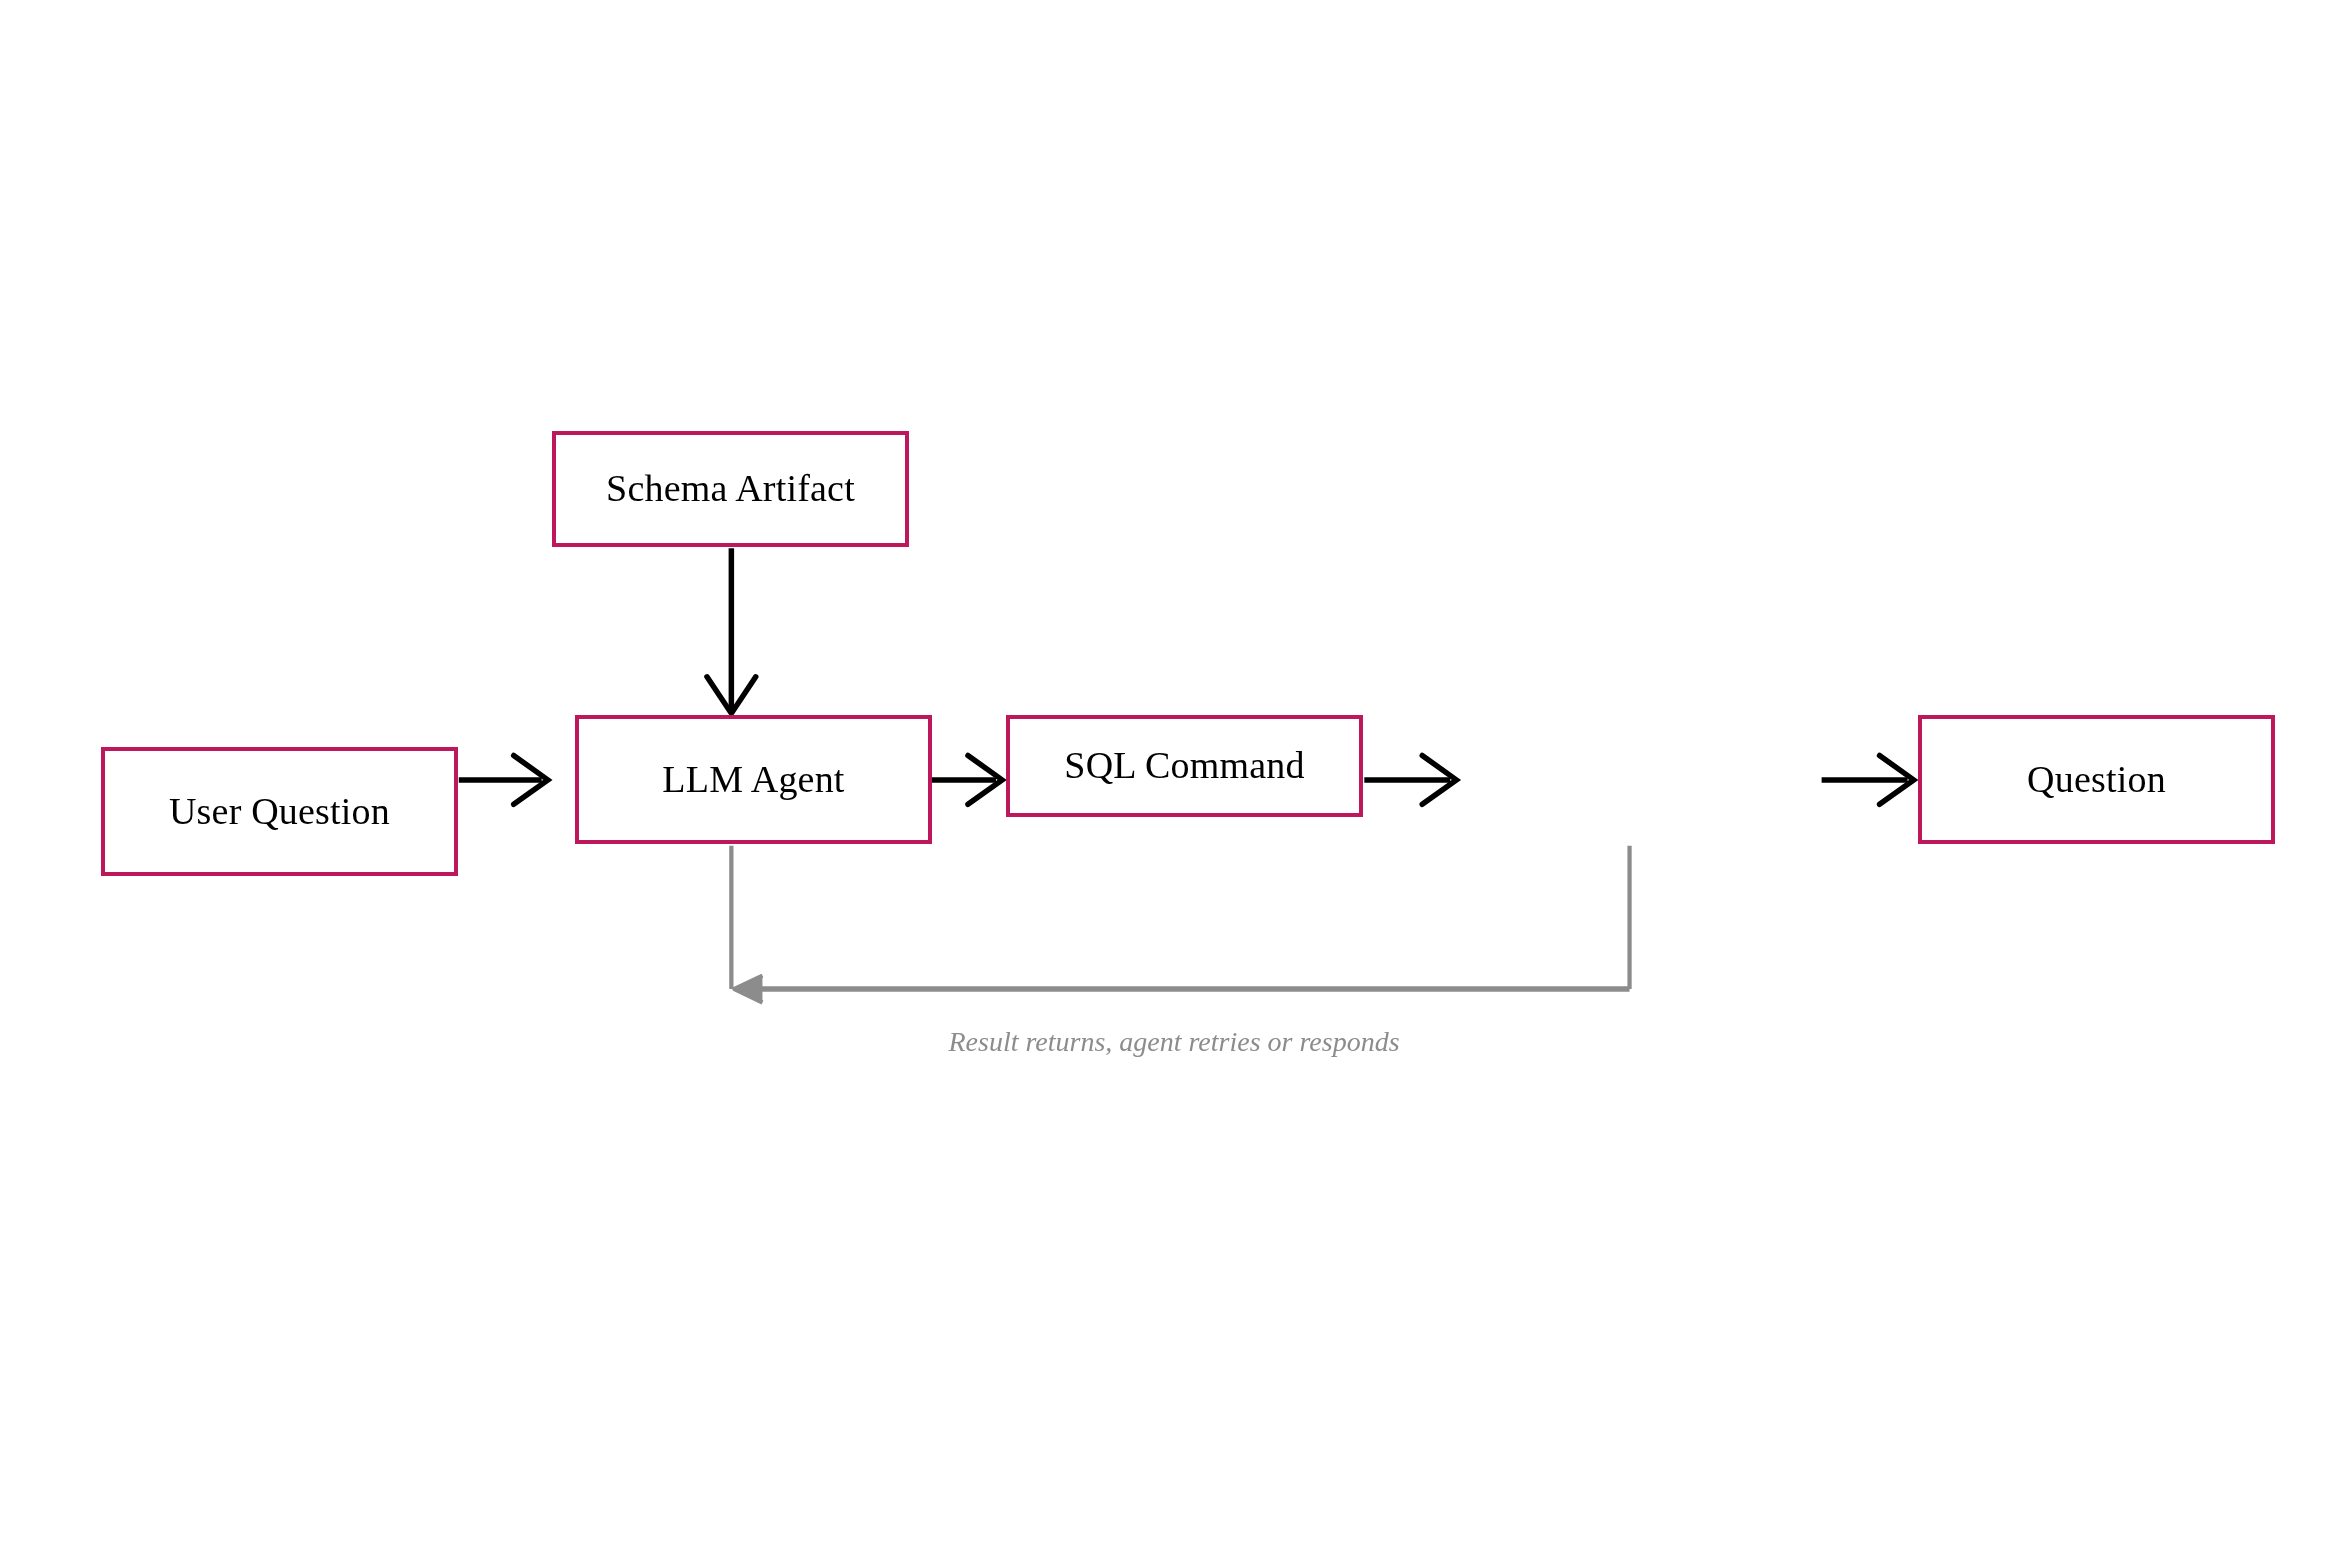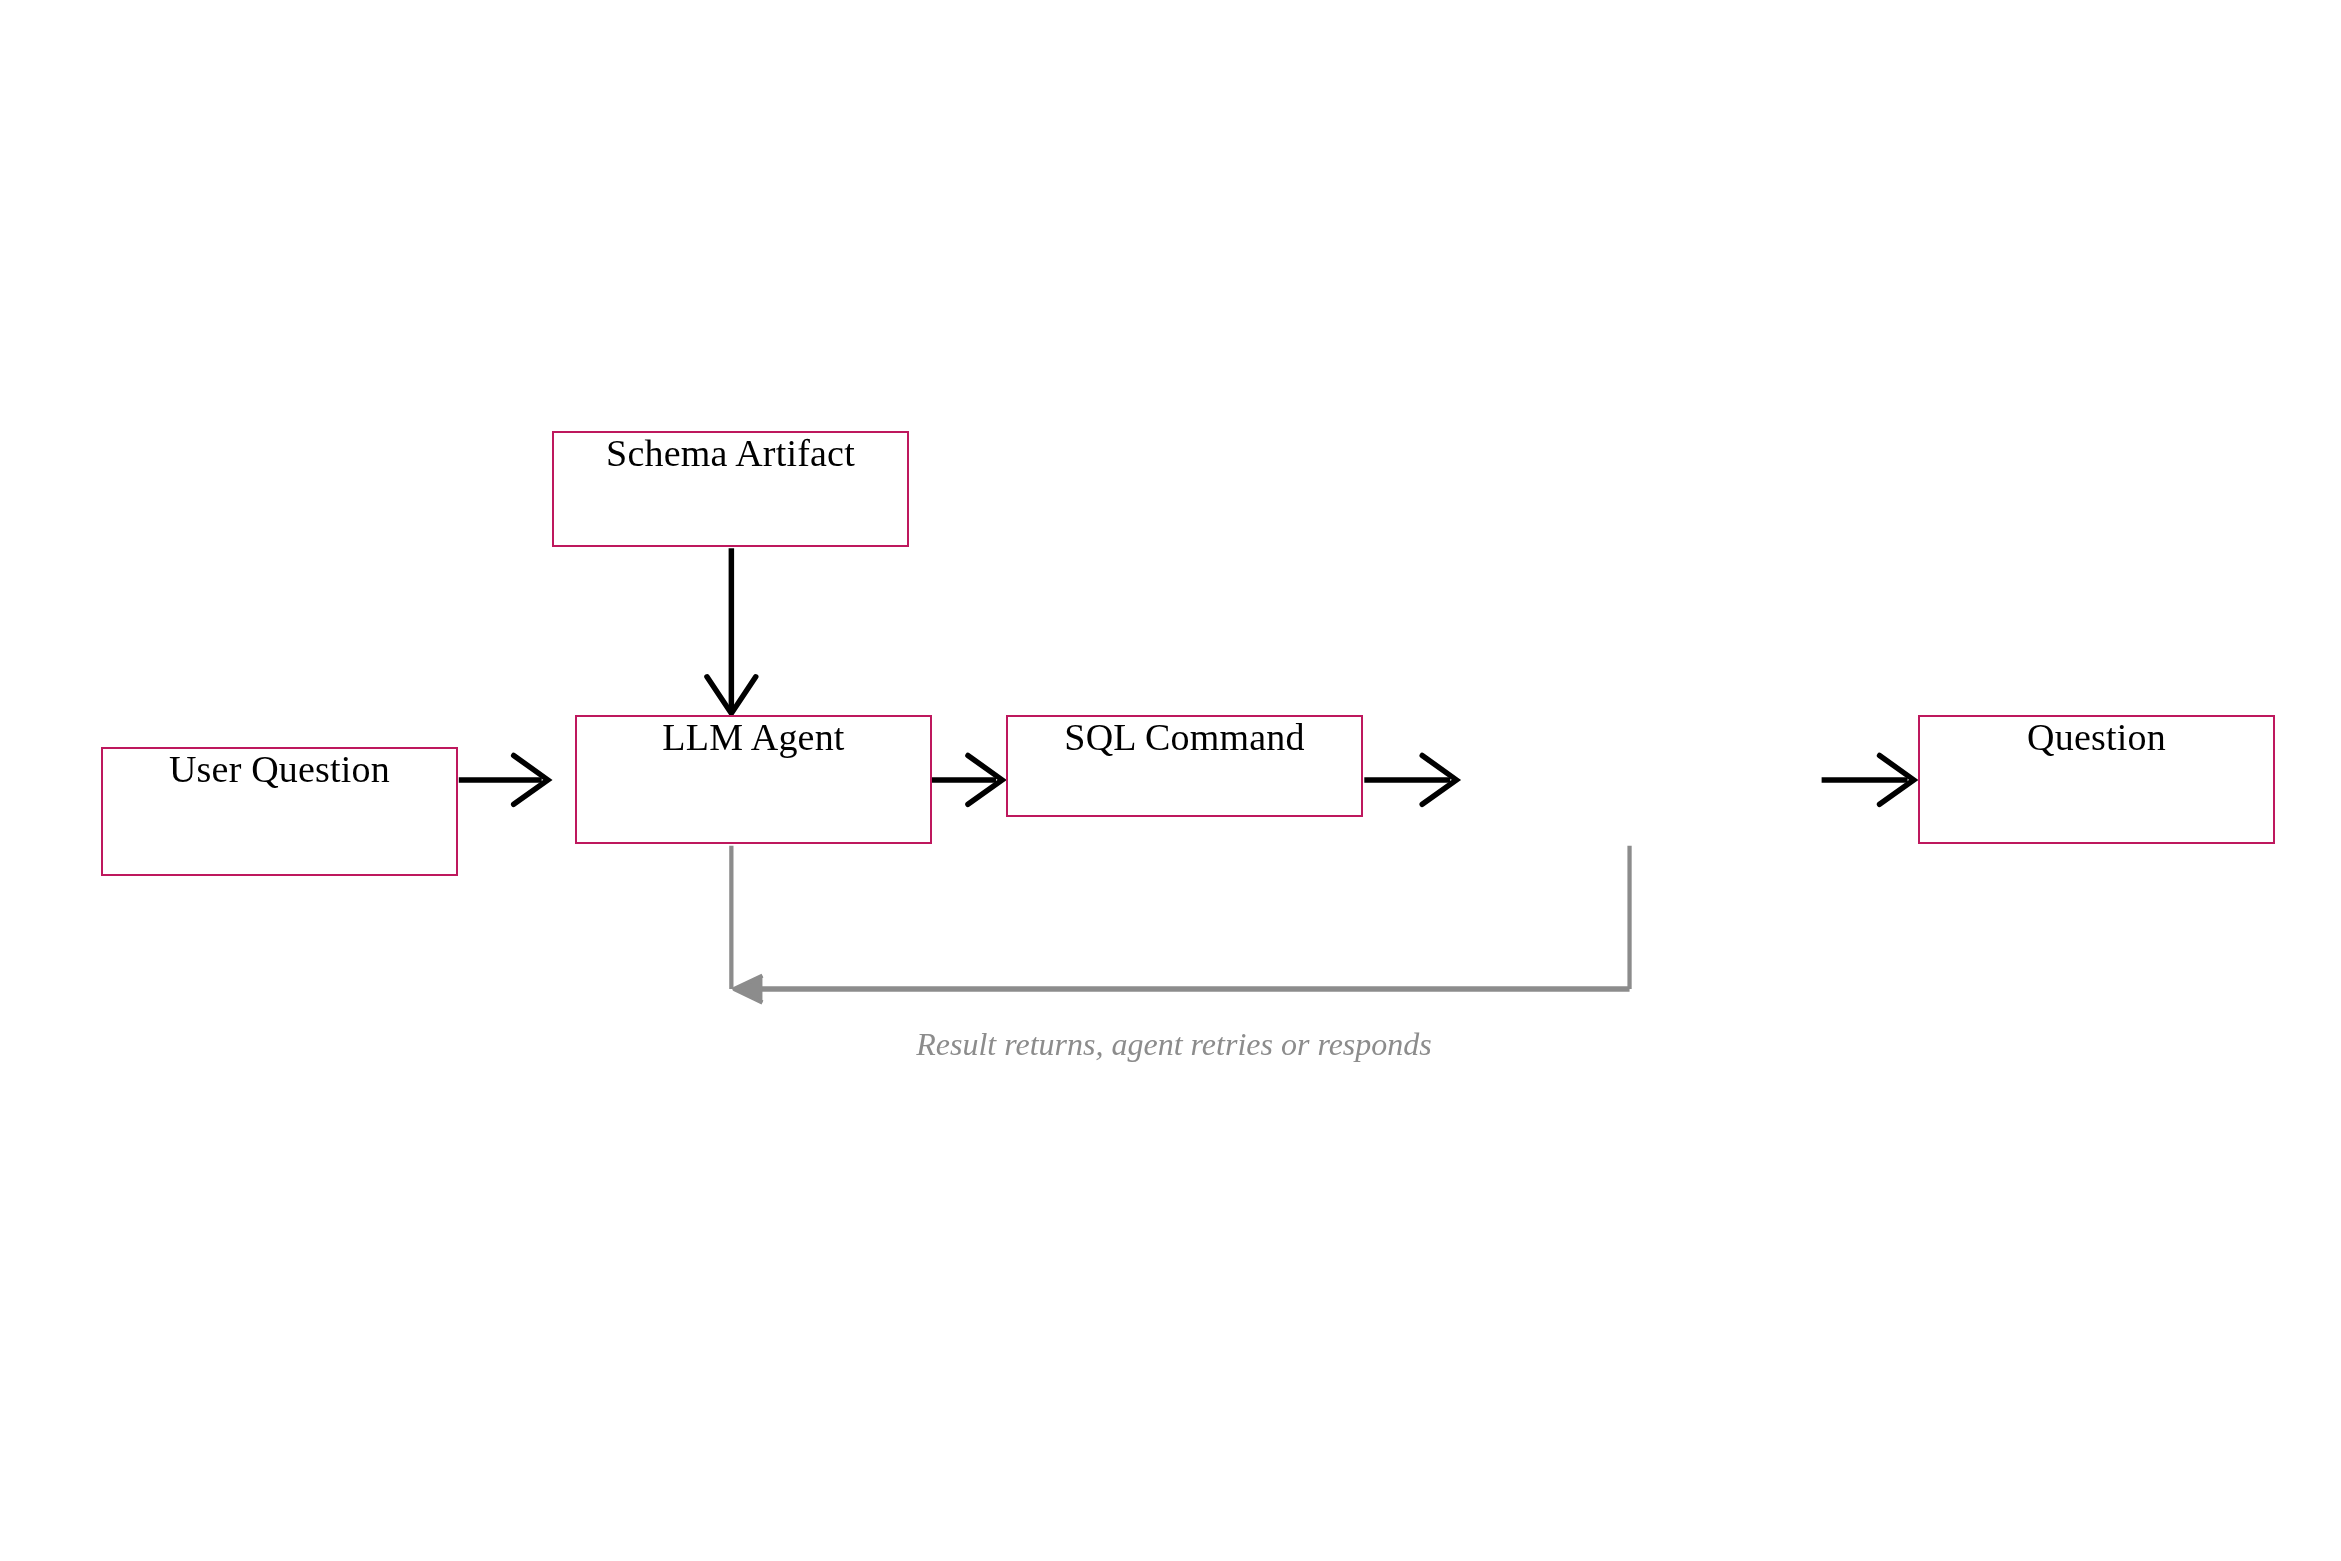--- a/index.html
+++ b/index.html
@@ -21,38 +21,38 @@
     position: absolute;
     left: 0;
     top: 0;
     width: 2342px;
     height: 1561px;
   }
   .node-box {
     position: absolute;
     box-sizing: border-box;
     background: #ffffff;
-    border: 2px solid #be185d;
+    border: 4px solid #be185d;
     display: flex;
-    align-items: flex-start;
+    align-items: center;
     justify-content: center;
   }
   .node-label {
     font-family: "Liberation Serif", "DejaVu Serif", serif;
     font-size: 38px;
     line-height: 1.1;
     color: #000000;
     white-space: nowrap;
     letter-spacing: 0.2px;
   }
   .loop-caption {
     position: absolute;
     font-family: "Liberation Serif", "DejaVu Serif", serif;
     font-style: italic;
-    font-size: 32px;
+    font-size: 28px;
     color: #8c8c8c;
     white-space: nowrap;
     text-align: center;
   }
 </style>
 </head>
 <body>
 
 <div id="canvas">
 

